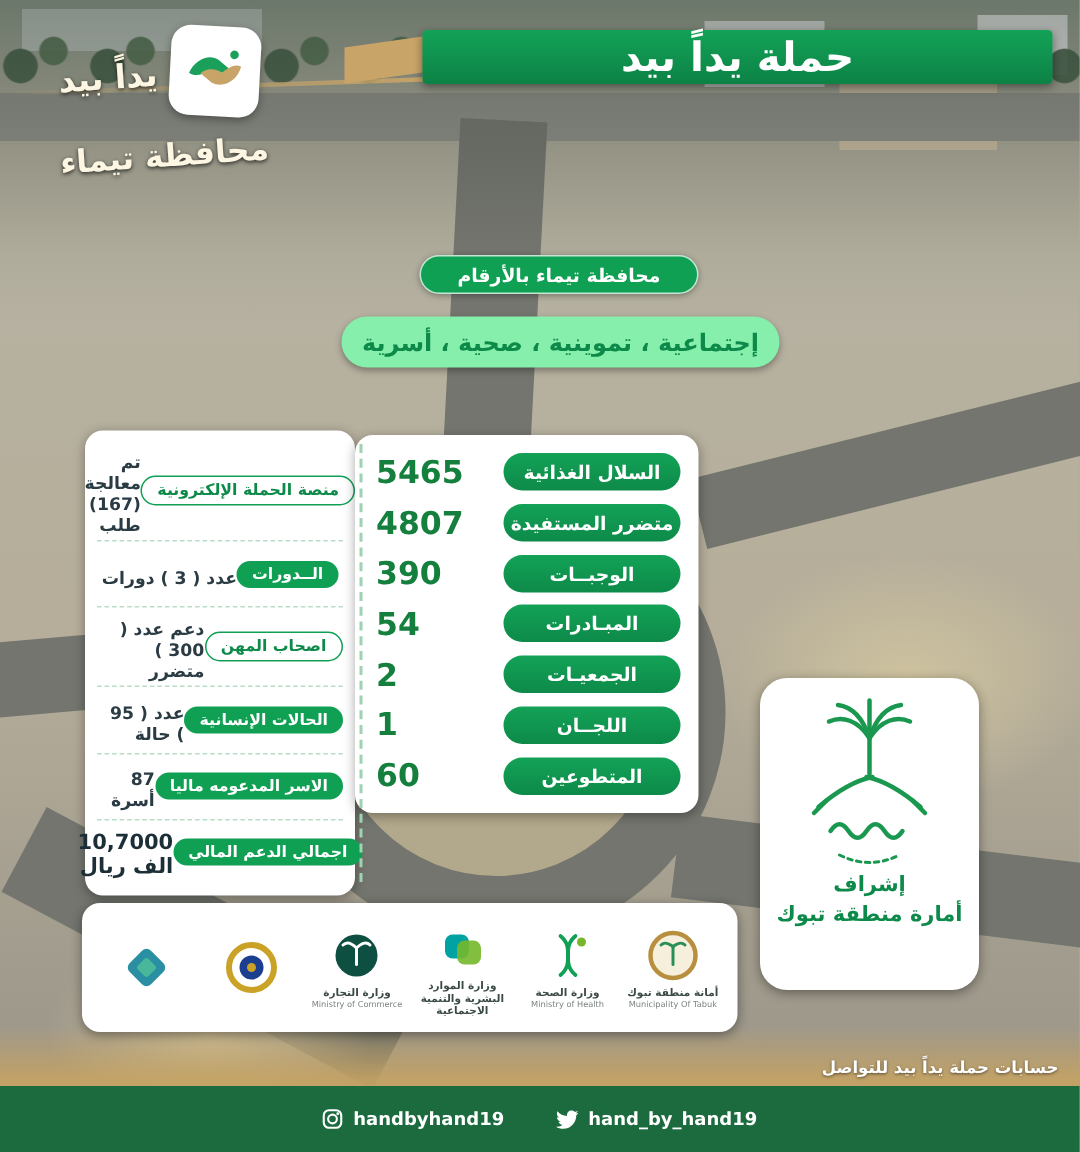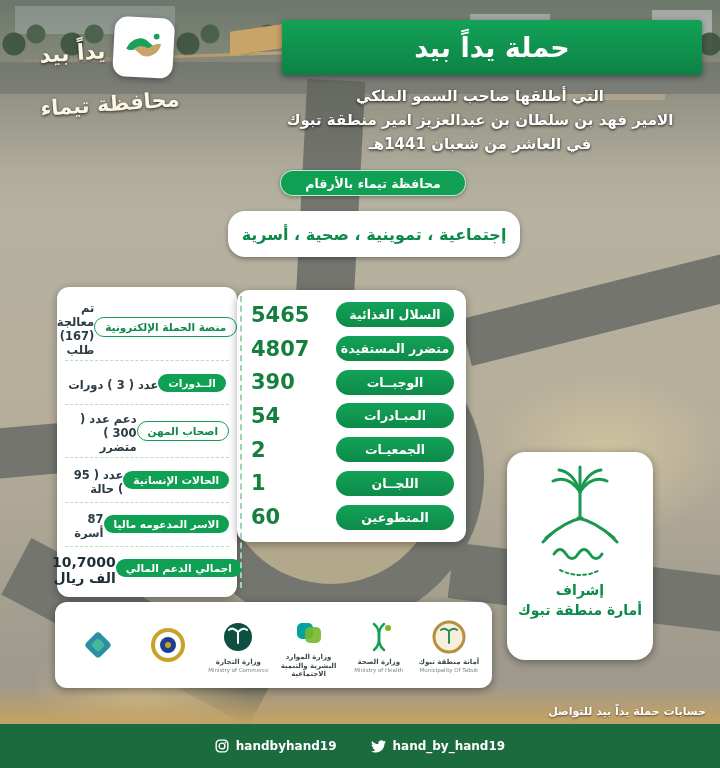--- a/index.html
+++ b/index.html
@@ -24,34 +24,34 @@
   .r-rb{left:450px;top:560px;width:290px;height:56px;transform:rotate(7deg);}
   .r-lb{left:0px;top:600px;width:280px;height:64px;transform:rotate(28deg);}
   .r-l{left:-20px;top:420px;width:230px;height:50px;transform:rotate(-5deg);}
   .ring{position:absolute;left:178px;top:322px;width:306px;height:306px;border:44px solid #73756e;border-radius:50%;background:#b2a88c;}
   .ring-center{position:absolute;left:293px;top:437px;width:78px;height:78px;border-radius:50%;background:radial-gradient(circle,#9c9176,#b2a88c);}
   .sand1{position:absolute;left:480px;top:370px;width:250px;height:170px;background:radial-gradient(ellipse,#cfc39f 0%,rgba(207,195,159,0) 70%);}
   .sand2{position:absolute;left:30px;top:620px;width:220px;height:140px;background:radial-gradient(ellipse,#c8bb97 0%,rgba(200,187,151,0) 70%);}
   .shade-top{position:absolute;left:0;top:0;width:100%;height:170px;background:linear-gradient(180deg,rgba(25,35,30,.30),rgba(25,35,30,0));}
 
   
-  .ribbon{position:absolute;top:20px;right:18px;width:420px;height:55px;z-index:4;
+  .ribbon{position:absolute;top:20px;right:18px;width:420px;height:36px;z-index:4;
     background:linear-gradient(180deg,#13a257,#0c8245);border-radius:3px;
     display:flex;align-items:center;justify-content:center;color:#fff;font-size:27px;font-weight:bold;
     box-shadow:0 2px 6px rgba(0,0,0,.4);}
   .ribbon-tail{position:absolute;top:28px;right:438px;width:52px;height:24px;background:#c9a468;transform:skewY(-8deg);z-index:3;}
   .gold-line{position:absolute;top:56px;left:0;width:300px;height:3px;z-index:3;transform:rotate(-2deg);
     background:linear-gradient(90deg,rgba(201,164,104,0),#c9a468);}
   .subtitle{position:absolute;top:84px;right:20px;width:440px;z-index:4;color:#fff;font-size:15px;font-weight:bold;
     text-align:center;line-height:1.6;white-space:pre-line;text-shadow:0 1px 3px rgba(0,0,0,.85);}
   .badge-numbers{position:absolute;top:170px;right:254px;width:186px;height:26px;z-index:4;border-radius:14px;
     background:#0fa054;border:1px solid rgba(255,255,255,.75);color:#fff;font-size:12.5px;font-weight:bold;
     display:flex;align-items:center;justify-content:center;box-shadow:0 1px 4px rgba(0,0,0,.35);}
-  .badge-categories{position:absolute;top:211px;right:200px;width:292px;height:46px;z-index:4;border-radius:17px;
-    background:#ffffff;color:#0d8a49;font-size:16px;font-weight:bold;display:flex;align-items:center;justify-content:center;
+  .badge-categories{position:absolute;top:211px;right:200px;width:292px;height:34px;z-index:4;border-radius:17px;
+    background:#86efac;color:#0d8a49;font-size:16px;font-weight:bold;display:flex;align-items:center;justify-content:center;
     box-shadow:0 2px 5px rgba(0,0,0,.35);}
 
   
   .brand{position:absolute;top:20px;left:20px;width:175px;z-index:4;transform:rotate(-4deg);}
   .brand-row{display:flex;flex-direction:row;align-items:center;gap:8px;direction:ltr;justify-content:center;}
   .calligraphy{font-size:22px;font-weight:bold;color:#fdf6e3;text-shadow:0 1px 3px rgba(0,0,0,.7);}
   .hands-card{width:60px;height:60px;background:#fff;border-radius:13px;transform:rotate(7deg);
     display:flex;align-items:center;justify-content:center;box-shadow:0 2px 6px rgba(0,0,0,.35);}
   .governorate{margin-top:12px;text-align:center;font-size:21px;font-weight:bold;color:#fdf6e3;text-shadow:0 1px 3px rgba(0,0,0,.75);}
 
@@ -120,23 +120,20 @@
     <div class="ring"></div>
     <div class="ring-center"></div>
     <div class="shade-top"></div>
   </div>
 
   <div class="ribbon-tail"></div>
   <div class="gold-line"></div>
   <div class="ribbon">
     <span>حملة يداً بيد</span>
   </div>
-  <div class="subtitle">التي أطلقها صاحب السمو الملكي
-الامير فهد بن سلطان بن عبدالعزيز امير منطقة تبوك
-في العاشر من شعبان 1441هـ</div>
   <div class="badge-numbers">محافظة تيماء بالأرقام</div>
   <div class="badge-categories">إجتماعية ، تموينية ، صحية ، أسرية</div>
 
   <div class="brand">
     <div class="brand-row">
       <span class="calligraphy">يداً بيد</span>
       <span class="hands-card">
         <svg width="46" height="46" viewBox="0 0 48 48">
           <path d="M6 26 C10 16 20 12 26 16 L34 22 C30 26 24 26 20 23 C16 27 10 29 6 26 Z" fill="#1aa05a"></path>
           <path d="M42 20 C40 30 30 36 22 32 L14 26 C18 22 25 22 29 25 C33 21 38 18 42 20 Z" fill="#c9a468"></path>

